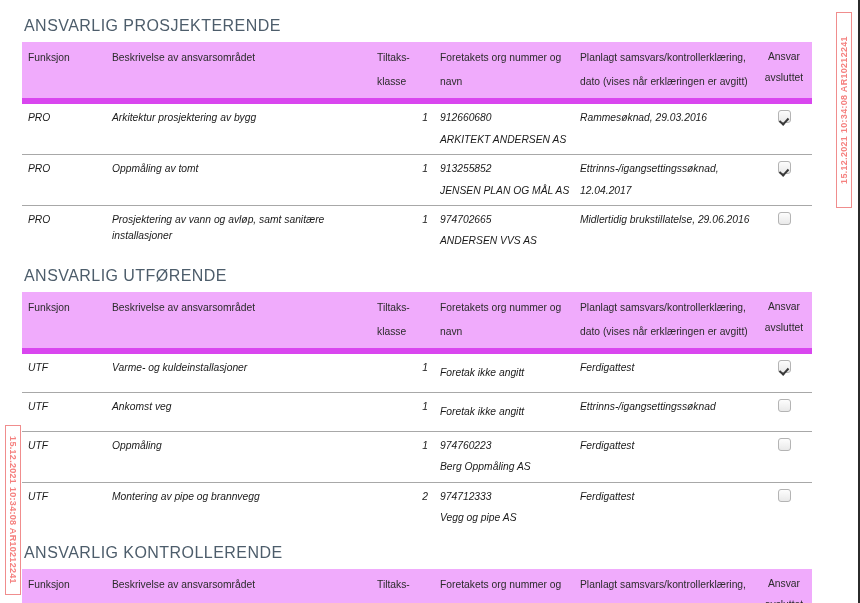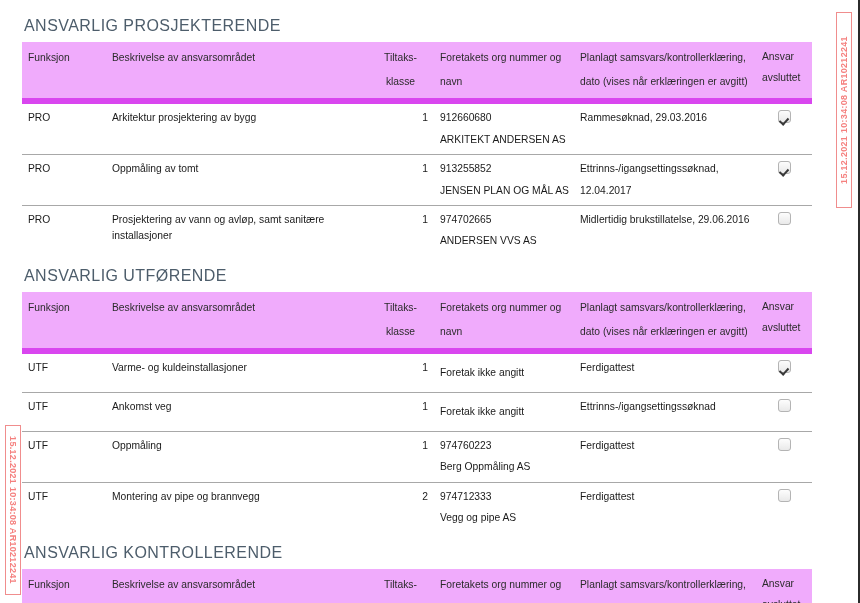--- a/index.html
+++ b/index.html
@@ -81,29 +81,30 @@
   table.resp thead th {
     background: #f0abfc;
     font-weight: 400;
     color: #2b2b2b;
     text-align: left;
     vertical-align: top;
     line-height: 1.85;
     padding: 6px 6px 7px 6px;
     border-bottom: 6px solid #d946ef;
   }
-  table.resp thead th.th-klasse { text-align: center; padding-right: 10px; }
-  table.resp thead th.th-ansvar { text-align: left; line-height: 1.55; padding-top: 7px; }
+  table.resp thead th.th-klasse { text-align: left; padding-right: 10px; }
+  table.resp thead th.th-ansvar { text-align: center; line-height: 1.55; padding-top: 7px; }
 
   table.resp tbody td {
     vertical-align: top;
     padding: 6px 6px 6px 6px;
     line-height: 1.6;
     border-bottom: 1px solid #a8a8a8;
     height: 26px;
+    font-style: italic;
   }
   table.resp tbody tr:last-child td { border-bottom: none; }
 
   td.td-funk   { white-space: nowrap; }
   td.td-klasse { text-align: right; padding-right: 10px; }
   td.td-ansvar { text-align: center; padding-top: 6px; }
 
   .line2 {
     display: block;
     margin-top: 5px;

